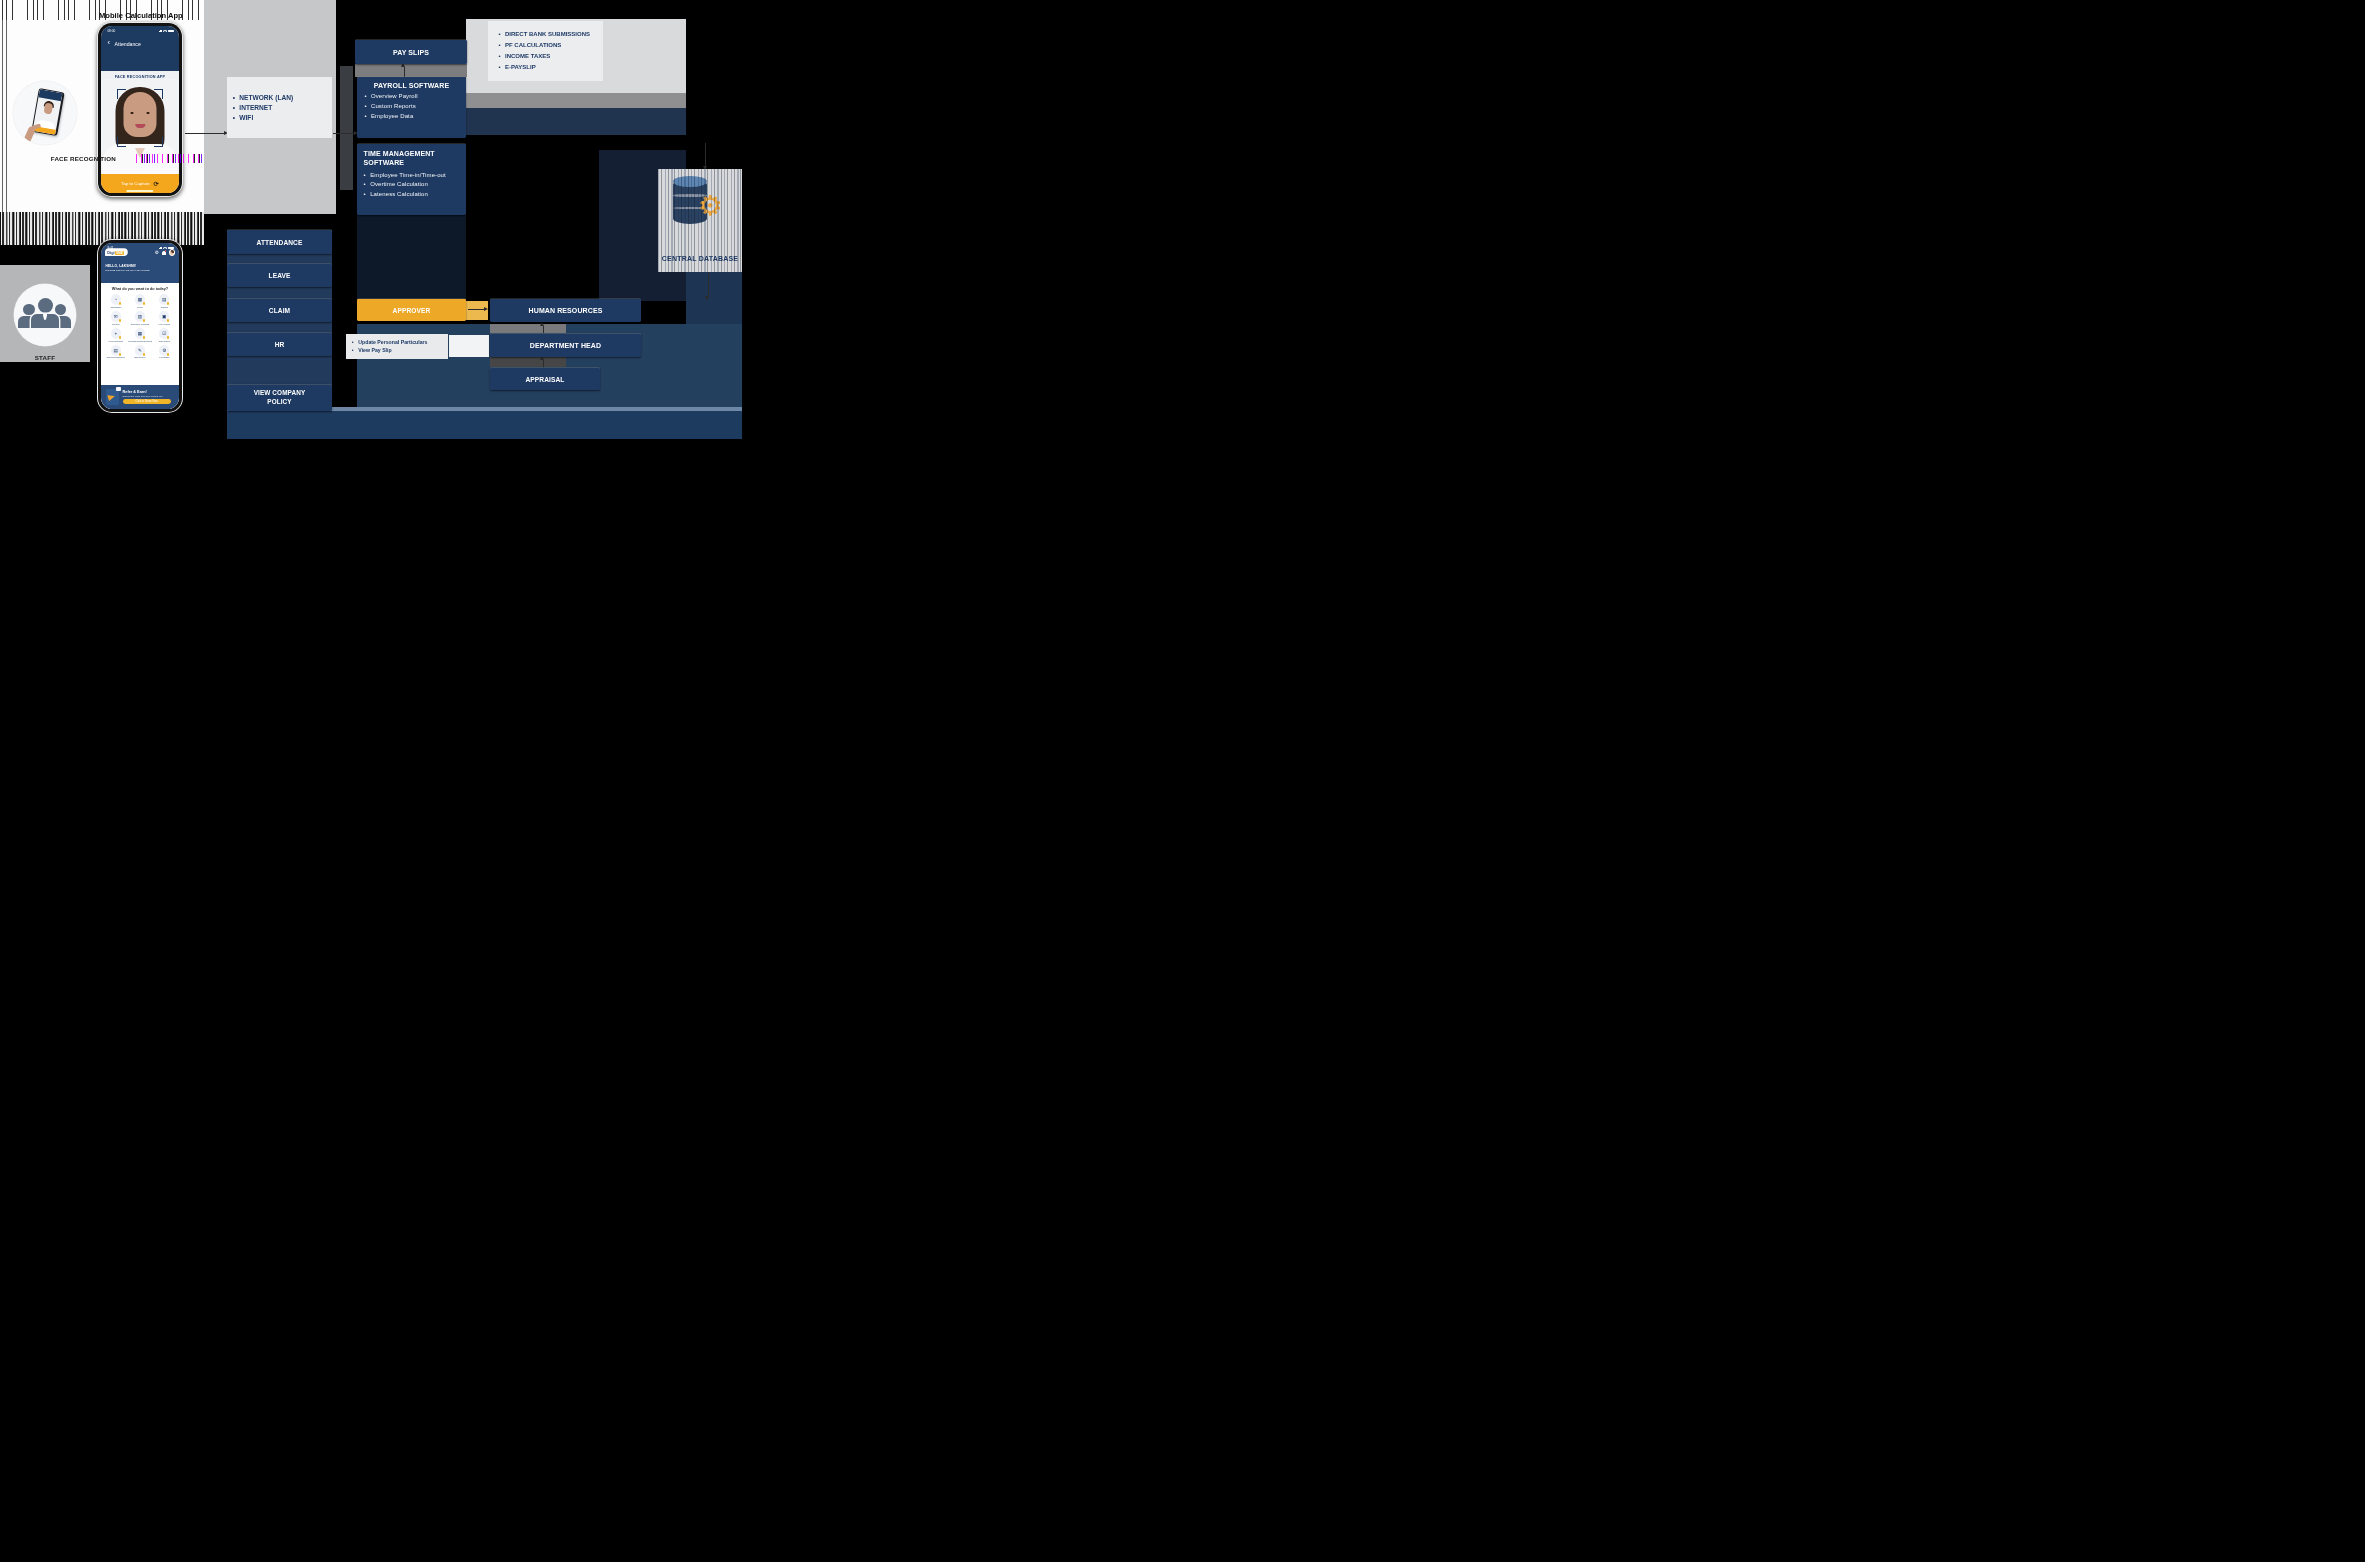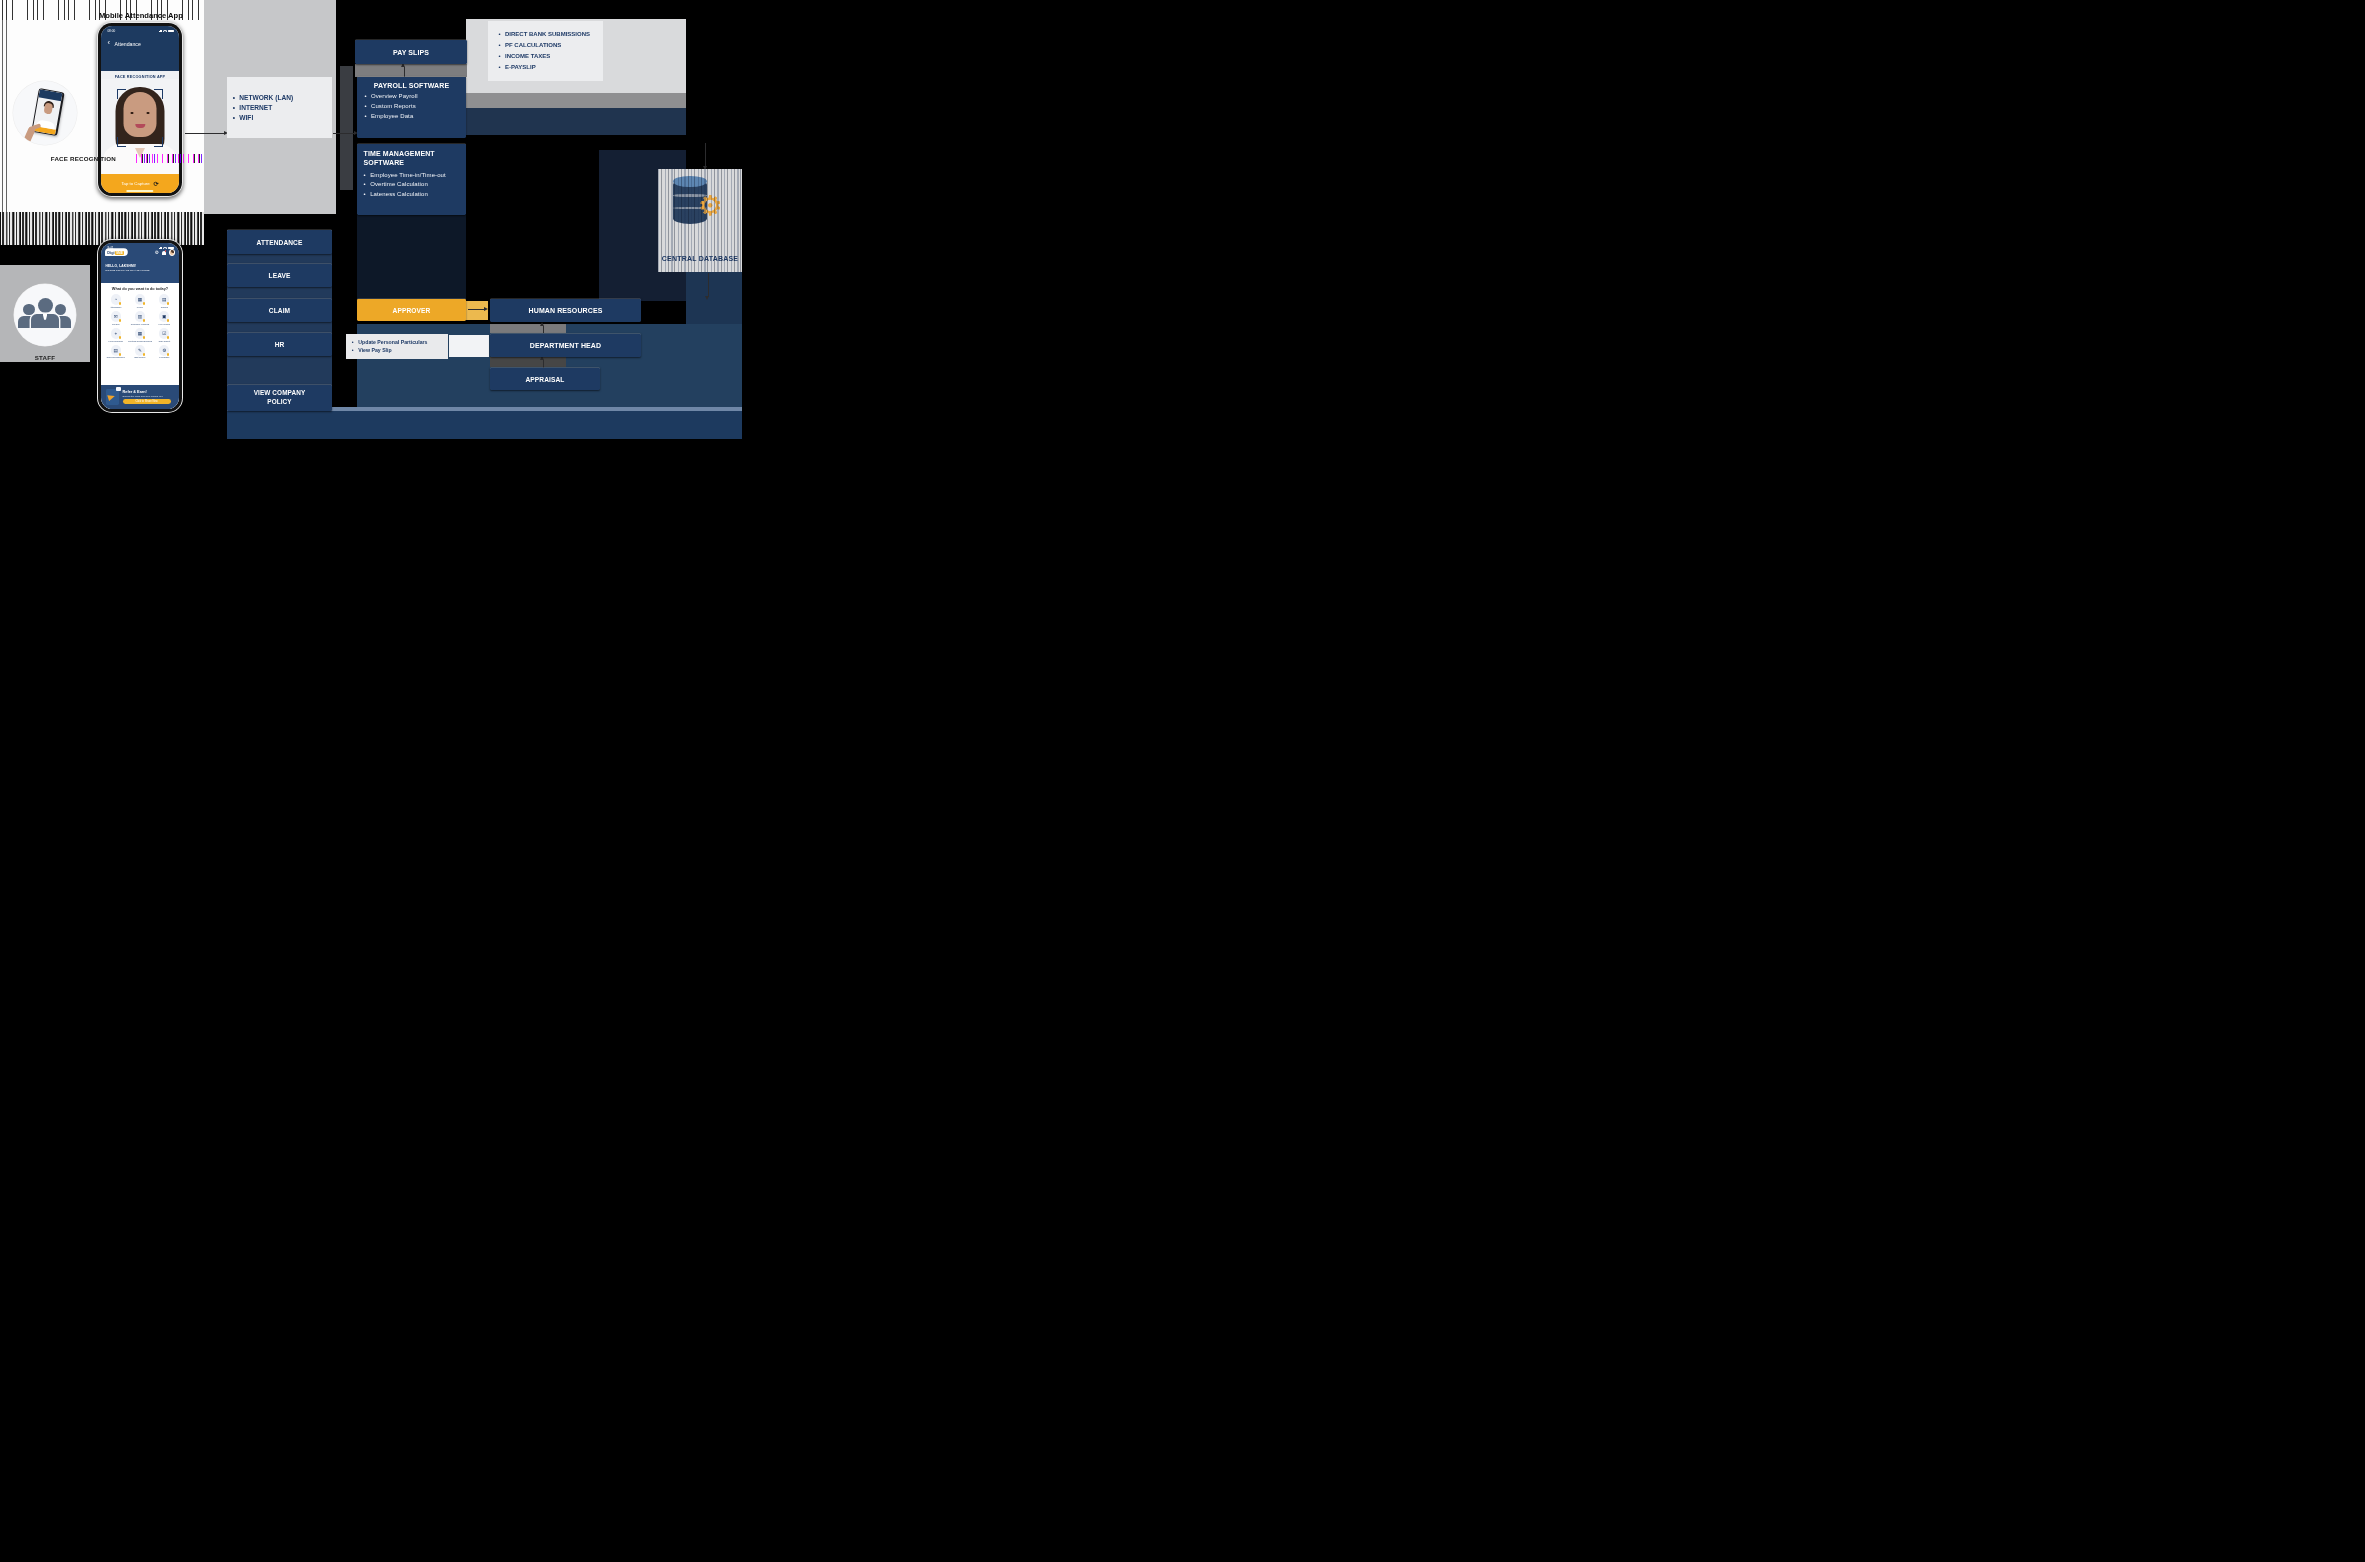--- a/index.html
+++ b/index.html
@@ -143,21 +143,21 @@
   <div class="stem" style="left:543px;top:326px;width:1.4px;height:7px"></div>
   <div class="tri tri-u" style="left:540px;top:322px"></div>
   <div class="bg" style="left:490px;top:357px;width:76px;height:10px;background:#464646"></div>
   <div class="stem" style="left:543px;top:360px;width:1.4px;height:7.6px"></div>
   <div class="tri tri-u" style="left:540px;top:356px"></div>
   <div class="stem" style="left:705px;top:143px;width:1.4px;height:24px"></div>
   <div class="tri tri-d" style="left:703px;top:166px"></div>
   <div class="stem" style="left:708px;top:273px;width:1.4px;height:24px"></div>
   <div class="tri tri-d" style="left:705px;top:296px"></div>
 
-  <div class="abs" style="left:99px;top:11.4px;width:95px;font-size:7.6px;font-weight:bold;color:#0c0c0c">Mobile Attendance App</div>
+  <div class="abs" style="left:99px;top:11.4px;width:95px;font-size:7.6px;font-weight:bold;color:#0c0c0c">Mobile Calculation App</div>
 
   <div class="phone" style="left:97px;top:22px;width:86px;height:175px">
     <div class="bezel">
       <div class="screen">
         <div class="p-header" style="height:45px">
           <div class="statusrow">
             <span>08:00</span>
             <span class="sicons">
               <span class="sig">
                   <i style="height:1.4px"></i>

